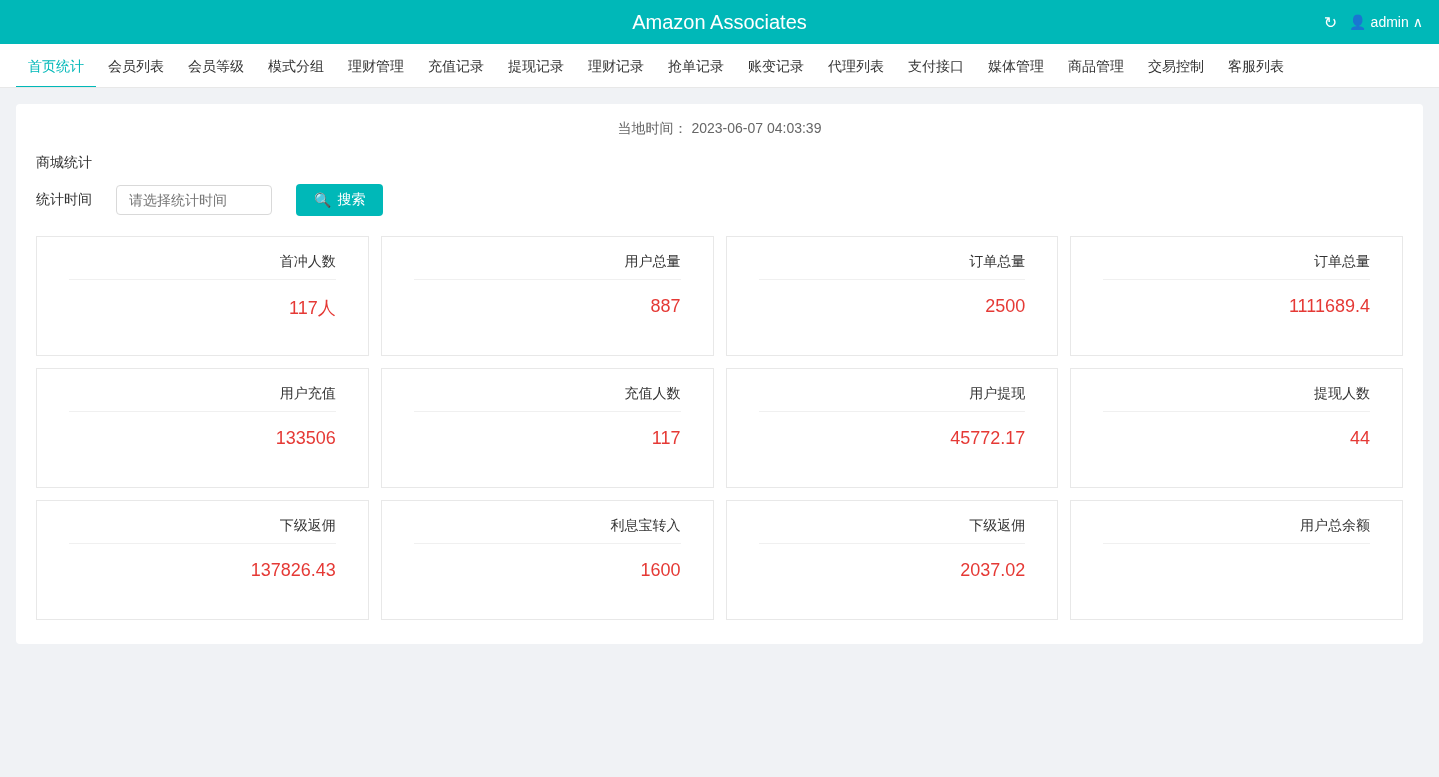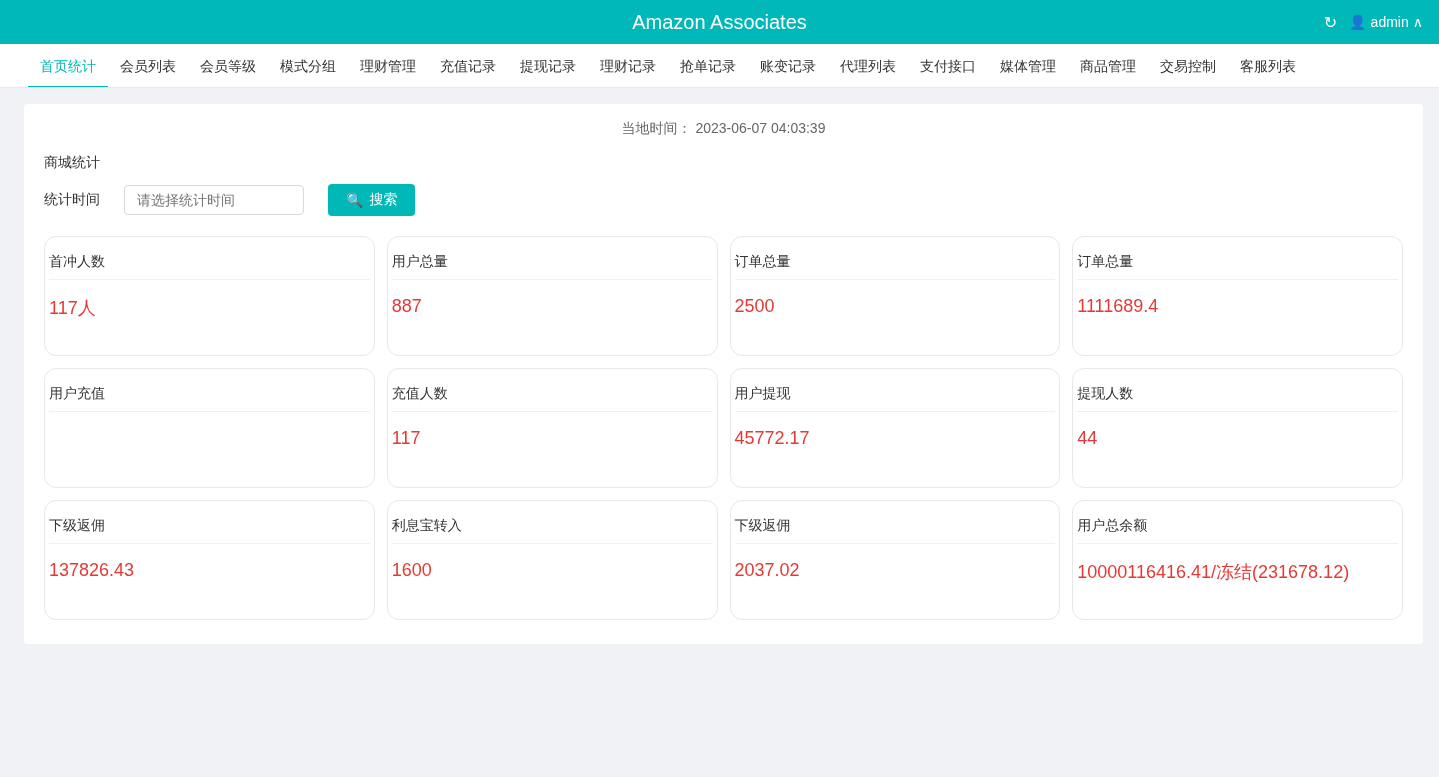--- a/index.html
+++ b/index.html
@@ -37,21 +37,21 @@
       gap: 4px;
       font-size: 14px;
     }
 
     
     .nav {
       background: #fff;
       border-bottom: 1px solid #e8e8e8;
       display: flex;
       align-items: center;
-      padding: 0 28px;
+      padding: 0 16px;
       height: 44px;
       overflow-x: auto;
     }
     .nav-item {
       white-space: nowrap;
       padding: 0 12px;
       height: 44px;
       line-height: 44px;
       cursor: pointer;
       font-size: 14px;
@@ -59,21 +59,20 @@
       border-bottom: 2px solid transparent;
     }
     .nav-item.active {
       color: #00b8b8;
       border-bottom: 2px solid #00b8b8;
     }
 
     
     .content {
       padding: 16px;
-      margin-left: 8px;
     }
 
     
     .panel {
       background: #fff;
       border-radius: 4px;
       padding: 16px 20px 24px;
     }
 
     .datetime-bar {
@@ -99,21 +98,21 @@
     .filter-label {
       color: #333;
       font-size: 14px;
     }
     .filter-input {
       border: 1px solid #d9d9d9;
       border-radius: 4px;
       padding: 6px 12px;
       font-size: 14px;
       color: #bbb;
-      width: 180px;
+      width: 156px;
       outline: none;
       cursor: pointer;
     }
     .search-btn {
       background: #00b8b8;
       color: #fff;
       border: none;
       border-radius: 4px;
       padding: 7px 18px;
       font-size: 14px;
@@ -126,23 +125,24 @@
     
     .stats-grid {
       display: grid;
       grid-template-columns: repeat(4, 1fr);
       gap: 12px;
     }
 
     .stat-card {
       background: #fff;
       border: 1px solid #e8e8e8;
-      border-radius: 12px;
-      padding: 16px 4px;
+      border-radius: 0;
+      padding: 16px 32px;
       min-height: 120px;
+      text-align: right;
     }
     .stat-card-title {
       font-size: 14px;
       color: #333;
       margin-bottom: 8px;
       padding-bottom: 8px;
       border-bottom: 1px solid #f0f0f0;
     }
     .stat-card-value {
       color: #e53935;
@@ -220,20 +220,21 @@
             <div class="stat-card-value">2500</div>
           </div>
           <div class="stat-card">
             <div class="stat-card-title">订单总量</div>
             <div class="stat-card-value">1111689.4</div>
           </div>
         </div>
         <div class="stats-grid" style="margin-bottom: 12px;">
           <div class="stat-card">
             <div class="stat-card-title">用户充值</div>
+            <div class="stat-card-value">133506</div>
           </div>
           <div class="stat-card">
             <div class="stat-card-title">充值人数</div>
             <div class="stat-card-value">117</div>
           </div>
           <div class="stat-card">
             <div class="stat-card-title">用户提现</div>
             <div class="stat-card-value">45772.17</div>
           </div>
           <div class="stat-card">
@@ -249,18 +250,17 @@
           <div class="stat-card">
             <div class="stat-card-title">利息宝转入</div>
             <div class="stat-card-value">1600</div>
           </div>
           <div class="stat-card">
             <div class="stat-card-title">下级返佣</div>
             <div class="stat-card-value">2037.02</div>
           </div>
           <div class="stat-card">
             <div class="stat-card-title">用户总余额</div>
-            <div class="stat-card-value">10000116416.41/冻结(231678.12)</div>
           </div>
         </div>
       </div>
   </div>
 </div>
 
 </body></html>

